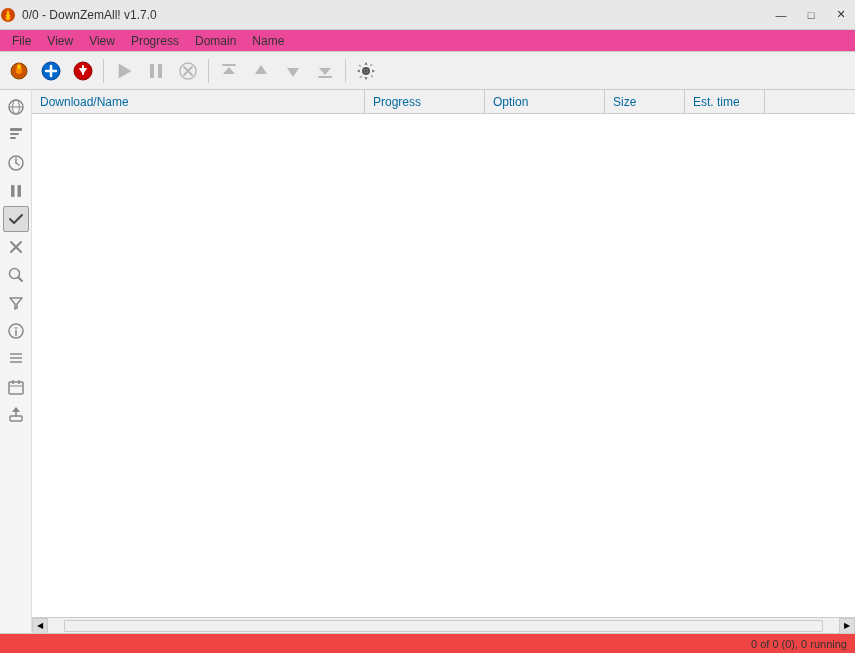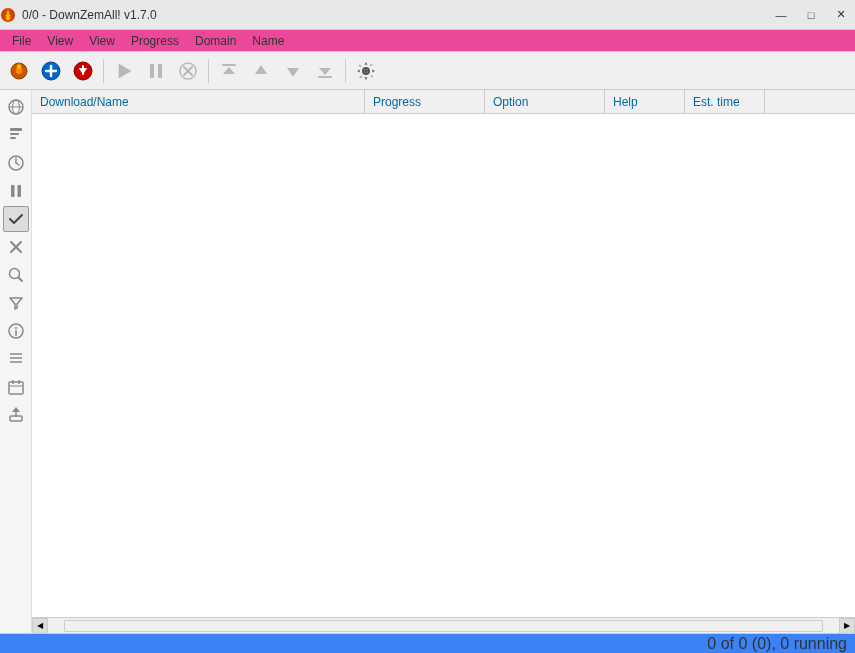--- a/index.html
+++ b/index.html
@@ -198,27 +198,27 @@
       display: flex;
       align-items: center;
       justify-content: center;
       cursor: pointer;
       font-size: 8px;
     }
 
     
     .status-bar {
       height: 20px;
-      background: #3b82f6;
+      background: #ef4444;
       border-top: 1px solid #ccc;
       display: flex;
       align-items: center;
       justify-content: flex-end;
       padding: 0 8px;
-      font-size: 16px;
+      font-size: 11px;
       color: #333;
     }
 
     
     svg { display: block; }
   </style>
 </head>
 <body>
 
 <div class="title-bar">
@@ -435,21 +435,21 @@
       </svg>
     </button>
   </div>
 
   <div class="download-area">
 
     <div class="column-headers">
       <div class="col-header">Download/Name</div>
       <div class="col-header">Progress</div>
       <div class="col-header">Option</div>
-      <div class="col-header">Help</div>
+      <div class="col-header">Size</div>
       <div class="col-header">Est. time</div>
     </div>
 
     <div class="download-list"></div>
 
     <div class="h-scrollbar-area">
       <div class="h-scroll-btn">◀</div>
       <div class="h-scrollbar-track"></div>
       <div class="h-scroll-btn">▶</div>
     </div>

